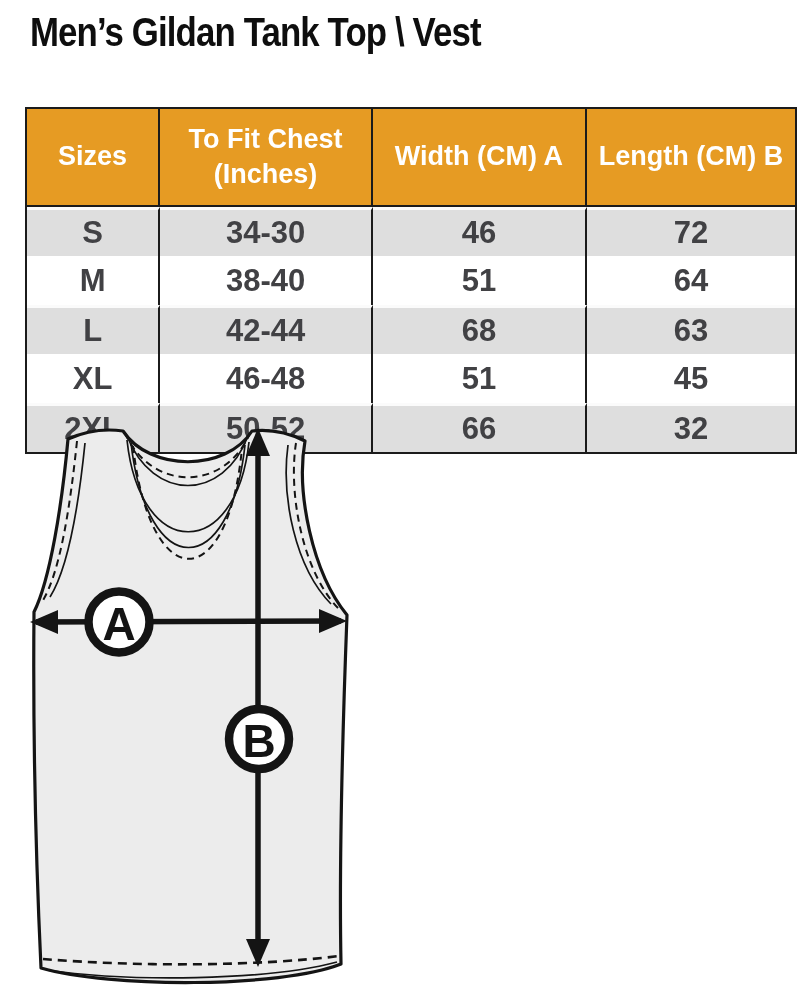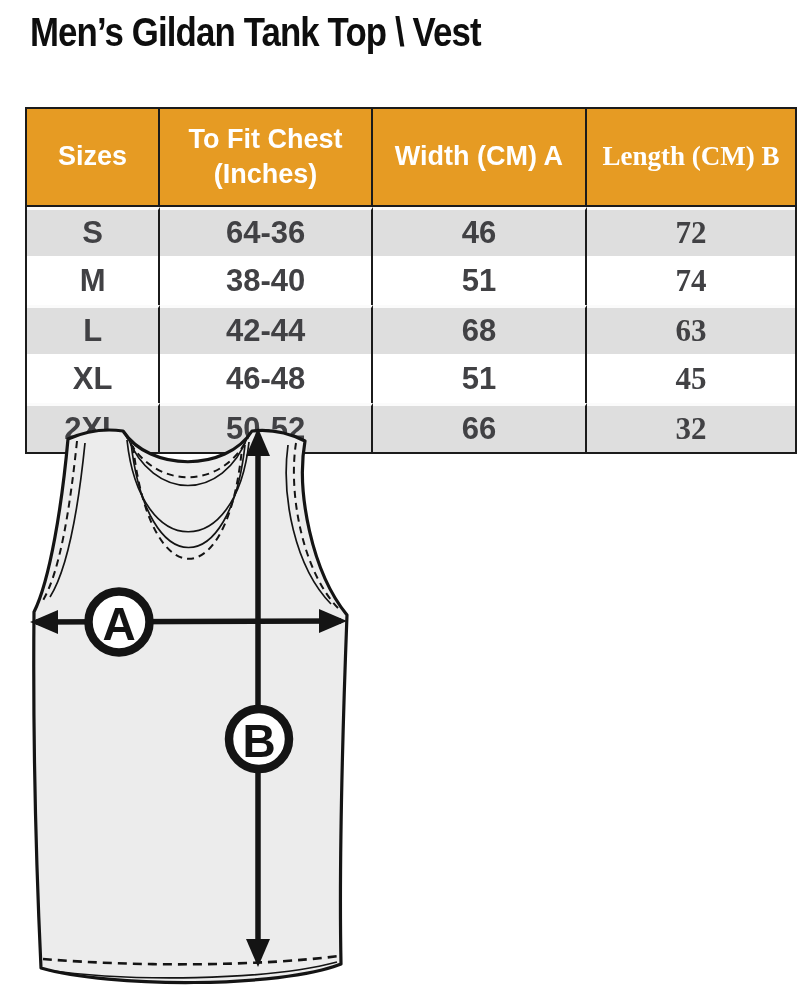--- a/index.html
+++ b/index.html
@@ -46,21 +46,21 @@
   }
   .trow { display: contents; }
   .th, .td {
     box-sizing: border-box;
     display: flex;
     align-items: center;
     justify-content: center;
     text-align: center;
     border-right: 2px solid var(--border, #1b1b1b);
   }
-  .th.c4, .td.c4 { border-right: none; font-family: Liberation Serif, serif; }
+  .th.c4, .td.c4 { border-right: none; }
   .th {
     background: var(--accent, #e69b23);
     color: var(--header-text, #ffffff);
     font-weight: bold;
     font-size: 27px;
     line-height: 1.3;
     height: 98px;
     border-bottom: 2px solid var(--border, #1b1b1b);
     padding: 2px 8px;
   }
@@ -136,30 +136,30 @@
   <div class="size-table">
     <div class="trow">
       <div class="th c1">Sizes</div>
       <div class="th c2">To Fit Chest (Inches)</div>
       <div class="th c3">Width (CM) A</div>
       <div class="th c4">Length (CM) B</div>
     </div>
 
     <div class="trow alt">
       <div class="td c1">S</div>
-      <div class="td c2">64-36</div>
+      <div class="td c2">34-30</div>
       <div class="td c3">46</div>
       <div class="td c4">72</div>
     </div>
 
     <div class="trow">
       <div class="td c1">M</div>
       <div class="td c2">38-40</div>
       <div class="td c3">51</div>
-      <div class="td c4">74</div>
+      <div class="td c4">64</div>
     </div>
 
     <div class="trow alt">
       <div class="td c1">L</div>
       <div class="td c2">42-44</div>
       <div class="td c3">68</div>
       <div class="td c4">63</div>
     </div>
 
     <div class="trow">

